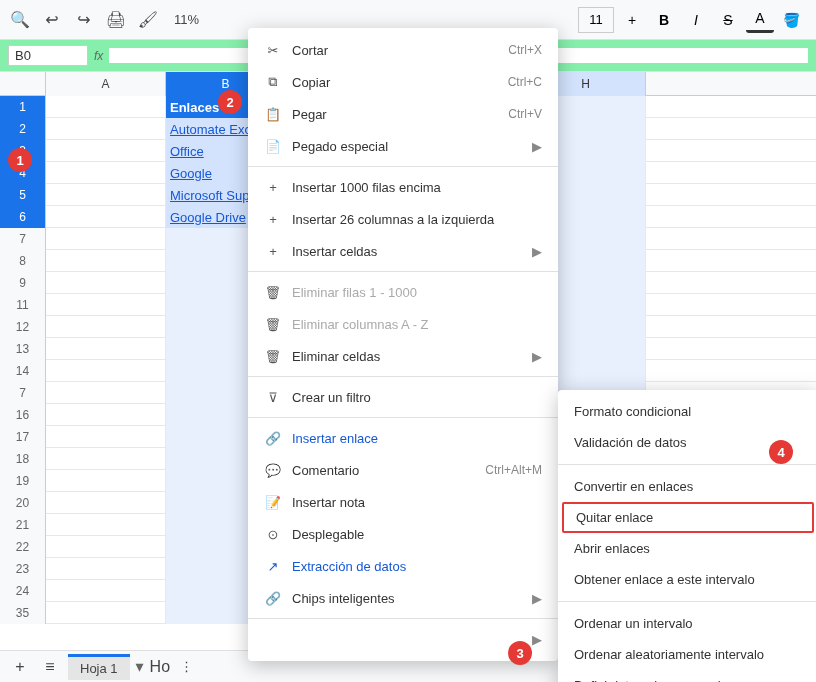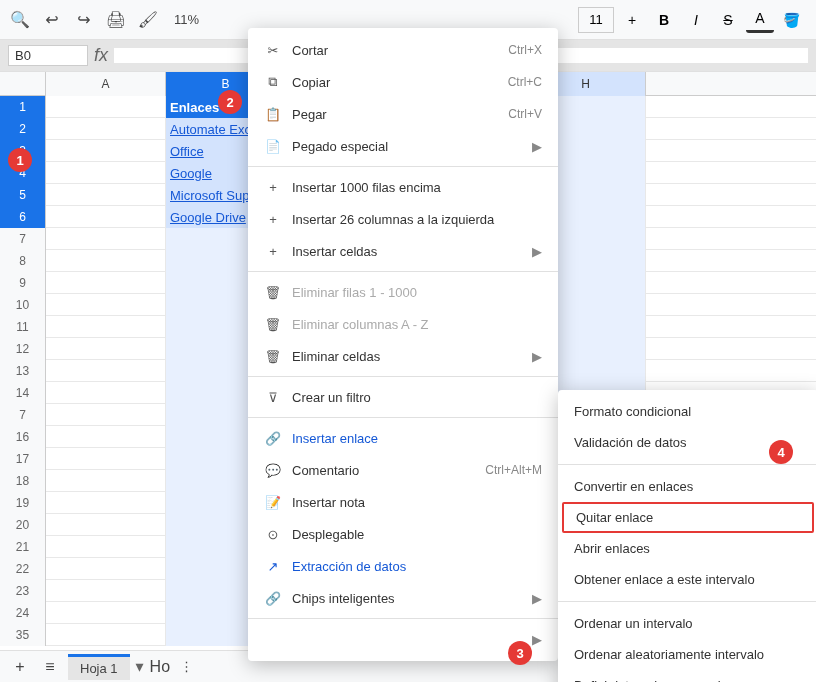--- a/index.html
+++ b/index.html
@@ -5,23 +5,23 @@
     * { margin: 0; padding: 0; box-sizing: border-box; }
     body { font-family: Arial, sans-serif; font-size: 13px; background: #fff; width: 816px; height: 682px; overflow: hidden; position: relative; }
 
     
     .toolbar {
       display: flex; align-items: center; height: 40px; background: #f8f9fa; border-bottom: 1px solid #e0e0e0;
       padding: 0 8px; gap: 8px;
     }
     .toolbar-icon { width: 24px; height: 24px; display: flex; align-items: center; justify-content: center; cursor: pointer; border-radius: 3px; color: #444; font-size: 16px; }
     .zoom-btn { font-size: 13px; color: #444; padding: 2px 6px; cursor: pointer; }
-    .formula-bar { display: flex; align-items: center; height: 32px; border-bottom: 1px solid #e0e0e0; background: #e5e5e5; padding: 0 8px; gap: 6px; }
+    .formula-bar { display: flex; align-items: center; height: 32px; border-bottom: 1px solid #e0e0e0; background: #86efac; padding: 0 8px; gap: 6px; }
     .cell-ref { width: 80px; border: 1px solid #ccc; padding: 2px 6px; font-size: 13px; color: #333; }
-    .fx-label { color: #666; font-style: italic; font-size: 18px; }
+    .fx-label { color: #666; font-style: italic; font-size: 12px; }
     .formula-input { flex: 1; border: none; outline: none; font-size: 13px; }
     .col-headers { display: flex; height: 24px; background: #f8f9fa; border-bottom: 1px solid #ccc; }
     .row-col { width: 46px; min-width: 46px; background: #f8f9fa; border-right: 1px solid #ccc; }
     .col-header { width: 120px; min-width: 120px; height: 24px; border-right: 1px solid #ccc; display: flex; align-items: center; justify-content: center; font-size: 12px; color: #444; font-weight: 500; background: #f8f9fa; }
     .col-header.selected { background: #1a73e8; color: #fff; }
     .col-header.light-selected { background: #d3e3fd; color: #333; }
 
     .rows-container { display: flex; flex-direction: column; overflow: hidden; }
     .sheet-row { display: flex; height: 22px; border-bottom: 1px solid #e8e8e8; }
     .row-num { width: 46px; min-width: 46px; height: 22px; border-right: 1px solid #ccc; display: flex; align-items: center; justify-content: center; font-size: 12px; color: #666; background: #f8f9fa; }
@@ -197,28 +197,20 @@
   </div>
       <div class="sheet-row">
     <div class="row-num">9</div>
     <div class="cell"></div>
     <div class="cell selected-col"></div>
     <div class="cell selected-col"></div>
     <div class="cell selected-col"></div>
     <div class="cell selected-col"></div>
   </div>
       <div class="sheet-row">
-    <div class="row-num">10</div>
-    <div class="cell"></div>
-    <div class="cell selected-col"></div>
-    <div class="cell selected-col"></div>
-    <div class="cell selected-col"></div>
-    <div class="cell selected-col"></div>
-  </div>
-      <div class="sheet-row">
     <div class="row-num">11</div>
     <div class="cell"></div>
     <div class="cell selected-col"></div>
     <div class="cell selected-col"></div>
     <div class="cell selected-col"></div>
     <div class="cell selected-col"></div>
   </div>
       <div class="sheet-row">
     <div class="row-num">12</div>
     <div class="cell"></div>

